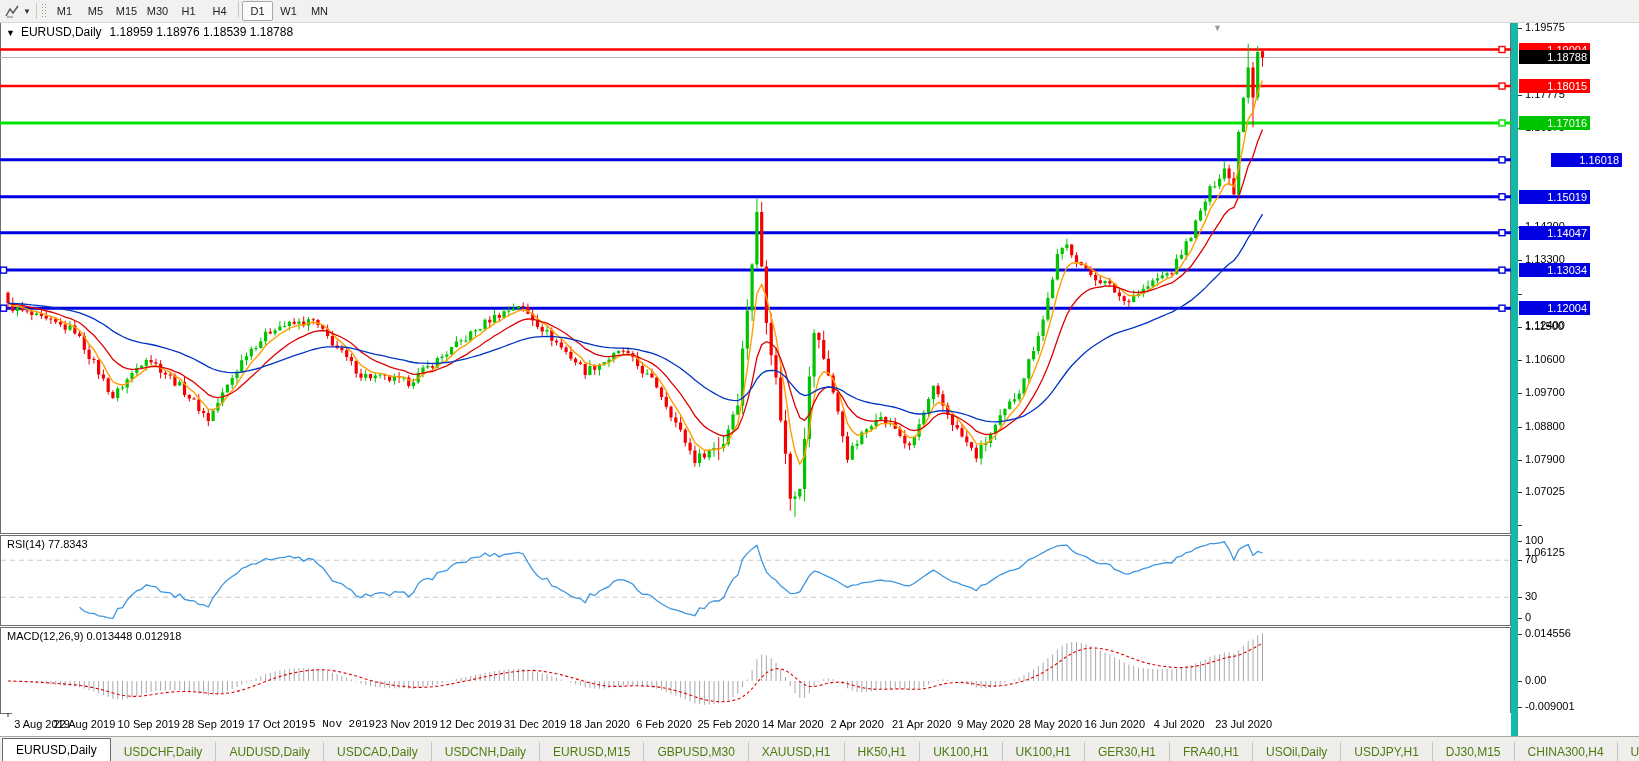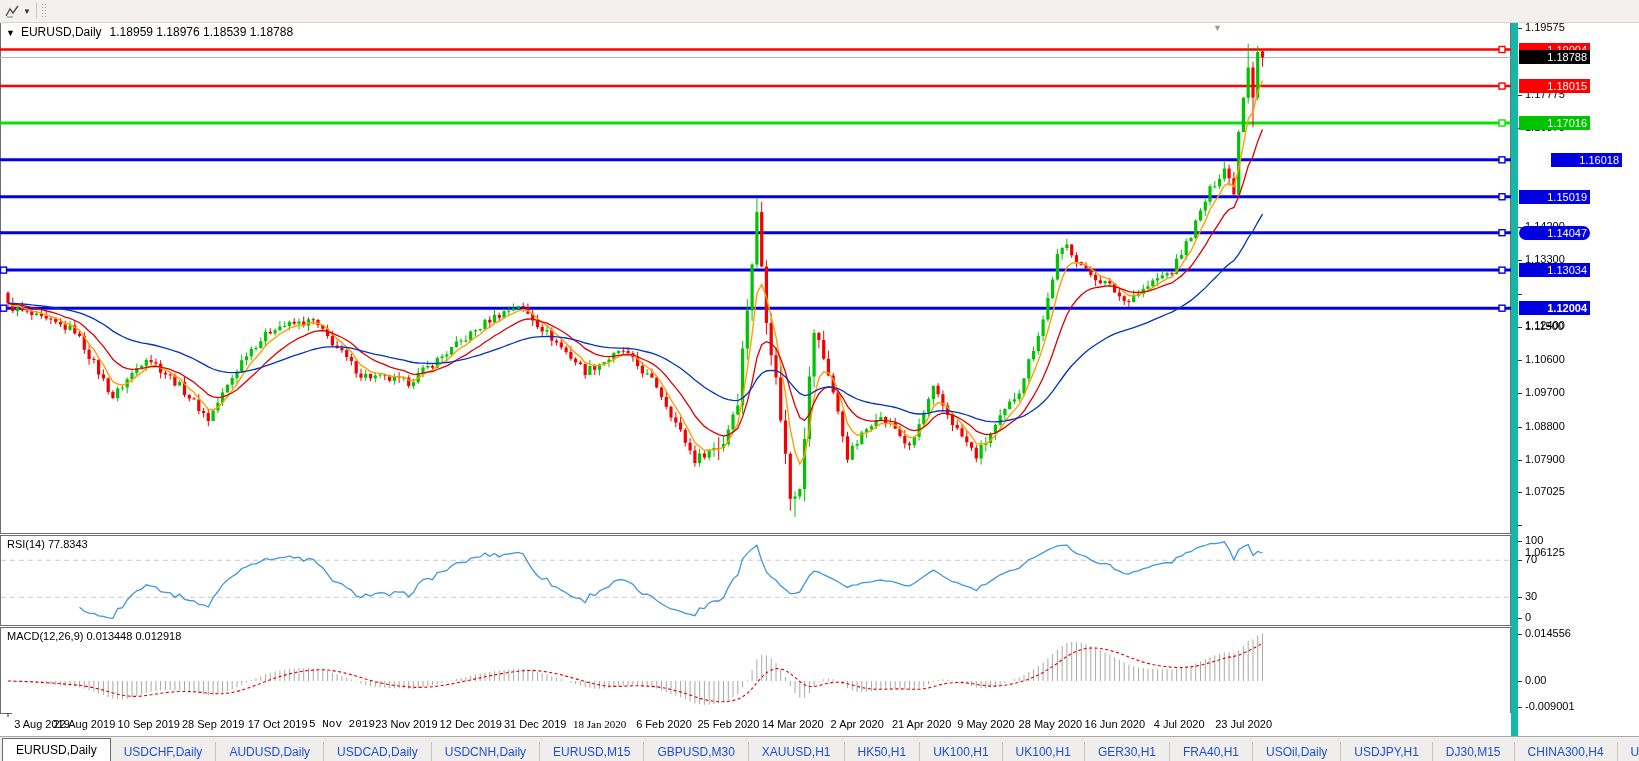--- a/index.html
+++ b/index.html
@@ -30,21 +30,21 @@
   .tick-dash{position:absolute;left:0;width:4px;height:1px;background:#333;}
   .tick-label{position:absolute;left:7px;font-size:11px;color:#000;white-space:nowrap;}
   .badge{position:absolute;left:1px;min-width:64px;height:14px;line-height:14px;padding:0 3px 0 4px;
          font-size:11px;color:#fff;white-space:nowrap;}
   
   #time-axis{position:absolute;left:12px;top:713px;width:1511px;height:23px;background:#fff;z-index:6;}
   .date-label{position:absolute;top:5px;font-size:11px;color:#000;transform:translateX(-50%);white-space:nowrap;}
   
   #tabbar{position:absolute;left:0;top:736px;width:1639px;height:25px;background:#efeeec;
           border-top:1px solid #a9a7a3;display:flex;align-items:flex-end;z-index:30;}
-  .tab{height:20px;line-height:20px;padding:0 13px;font-size:12px;color:#1d4ed8;cursor:pointer;
+  .tab{height:20px;line-height:20px;padding:0 13px;font-size:12px;color:#4d7c0f;cursor:pointer;
        border-right:1px solid #c6c4c0;white-space:nowrap;}
   .tab.active{background:#ffffff;color:#000;border:1px solid #6b6b6b;border-bottom:none;height:23px;
               line-height:23px;margin-left:2px;border-right:1px solid #6b6b6b;}
 </style>
 </head>
 <body>
 
 <div id="app">
 
   <svg id="plot" width="1511" height="736">
@@ -137,23 +137,23 @@
       <div class="tick-label" style="top: 431px;">1.07900</div>
       <div class="tick-dash" style="top: 470px;"></div>
       <div class="tick-label" style="top: 463px;">1.07025</div>
       <div class="tick-dash" style="top: 503px;"></div>
       <div class="tick-label" style="top: 496px; margin-top: 28px;">1.06125</div>
       <div class="badge" style="top: 21px; background: rgb(255, 0, 0);">1.19004</div>
       <div class="badge" style="top: 57px; background: rgb(255, 0, 0);">1.18015</div>
       <div class="badge" style="top: 94px; background: rgb(0, 196, 0);">1.17016</div>
       <div class="badge" style="top: 131px; background: rgb(0, 0, 224); margin-left: 32px;">1.16018</div>
       <div class="badge" style="top: 168px; background: rgb(0, 0, 224);">1.15019</div>
-      <div class="badge" style="top: 204px; background: rgb(0, 0, 224); border-radius: 7px;">1.14047</div>
+      <div class="badge" style="top: 204px; background: rgb(0, 0, 224);">1.14047</div>
       <div class="badge" style="top: 241px; background: rgb(0, 0, 224);">1.13034</div>
-      <div class="badge" style="top: 279px; background: rgb(0, 0, 224); font-weight: bold;">1.12004</div>
+      <div class="badge" style="top: 279px; background: rgb(0, 0, 224);">1.12004</div>
       <div class="badge" style="top: 28px; background: rgb(0, 0, 0);">1.18788</div>
       <div class="tick-dash" style="top: 519px;"></div>
       <div class="tick-label" style="top: 512px;">100</div>
       <div class="tick-dash" style="top: 538px;"></div>
       <div class="tick-label" style="top: 531px;">70</div>
       <div class="tick-dash" style="top: 575px;"></div>
       <div class="tick-label" style="top: 568px;">30</div>
       <div class="tick-dash" style="top: 596px;"></div>
       <div class="tick-label" style="top: 589px;">0</div>
       <div class="tick-dash" style="top: 612px;"></div>
@@ -167,21 +167,21 @@
   <div id="time-axis">
       <div class="date-label" style="left: 30px; top: 5px;">3 Aug 2019</div>
       <div class="date-label" style="left: 72.4px; top: 5px;">22 Aug 2019</div>
       <div class="date-label" style="left: 136.8px; top: 5px;">10 Sep 2019</div>
       <div class="date-label" style="left: 201.2px; top: 5px;">28 Sep 2019</div>
       <div class="date-label" style="left: 265.6px; top: 5px;">17 Oct 2019</div>
       <div class="date-label" style="left: 330px; top: 5px; font-family: Liberation Mono, monospace;">5 Nov 2019</div>
       <div class="date-label" style="left: 394.4px; top: 5px;">23 Nov 2019</div>
       <div class="date-label" style="left: 458.8px; top: 5px;">12 Dec 2019</div>
       <div class="date-label" style="left: 523.2px; top: 5px;">31 Dec 2019</div>
-      <div class="date-label" style="left: 587.6px; top: 5px; font-family: Liberation Serif, serif;">18 Jan 2020</div>
+      <div class="date-label" style="left: 587.6px; top: 5px;">18 Jan 2020</div>
       <div class="date-label" style="left: 652px; top: 5px;">6 Feb 2020</div>
       <div class="date-label" style="left: 716.4px; top: 5px;">25 Feb 2020</div>
       <div class="date-label" style="left: 780.8px; top: 5px;">14 Mar 2020</div>
       <div class="date-label" style="left: 845.2px; top: 5px;">2 Apr 2020</div>
       <div class="date-label" style="left: 909.6px; top: 5px;">21 Apr 2020</div>
       <div class="date-label" style="left: 974px; top: 5px;">9 May 2020</div>
       <div class="date-label" style="left: 1038.4px; top: 5px;">28 May 2020</div>
       <div class="date-label" style="left: 1102.8px; top: 5px;">16 Jun 2020</div>
       <div class="date-label" style="left: 1167.2px; top: 5px;">4 Jul 2020</div>
       <div class="date-label" style="left: 1231.6px; top: 5px;">23 Jul 2020</div>
@@ -190,20 +190,32 @@
   <div id="toolbar">
     <span class="tb-icon">
       <svg width="14" height="13">
           <path d="M1 11 L5 4 L8 8 L13 1" stroke="#555" fill="none" stroke-width="1.5"></path>
           <path d="M2 12 h6" stroke="#777" stroke-width="1"></path>
         </svg>
     </span>
     <span class="tb-caret">▼</span>
     <span class="tb-sep"></span>
     <span class="tb-handle"></span>
+    <span id="tf-buttons" style="display:flex">
+        <div class="tfbtn">M1</div>
+        <div class="tfbtn">M5</div>
+        <div class="tfbtn">M15</div>
+        <div class="tfbtn">M30</div>
+        <div class="tfbtn">H1</div>
+        <div class="tfbtn">H4</div>
+        <span class="tb-sep"></span>
+        <div class="tfbtn active">D1</div>
+        <div class="tfbtn">W1</div>
+        <div class="tfbtn">MN</div>
+      </span>
   </div>
 
   <div id="tabbar">
     <span id="tabs-host" style="display:flex;align-items:flex-end;height:100%">
         <div class="tab active">EURUSD,Daily</div>
         <div class="tab">USDCHF,Daily</div>
         <div class="tab">AUDUSD,Daily</div>
         <div class="tab">USDCAD,Daily</div>
         <div class="tab">USDCNH,Daily</div>
         <div class="tab">EURUSD,M15</div>

